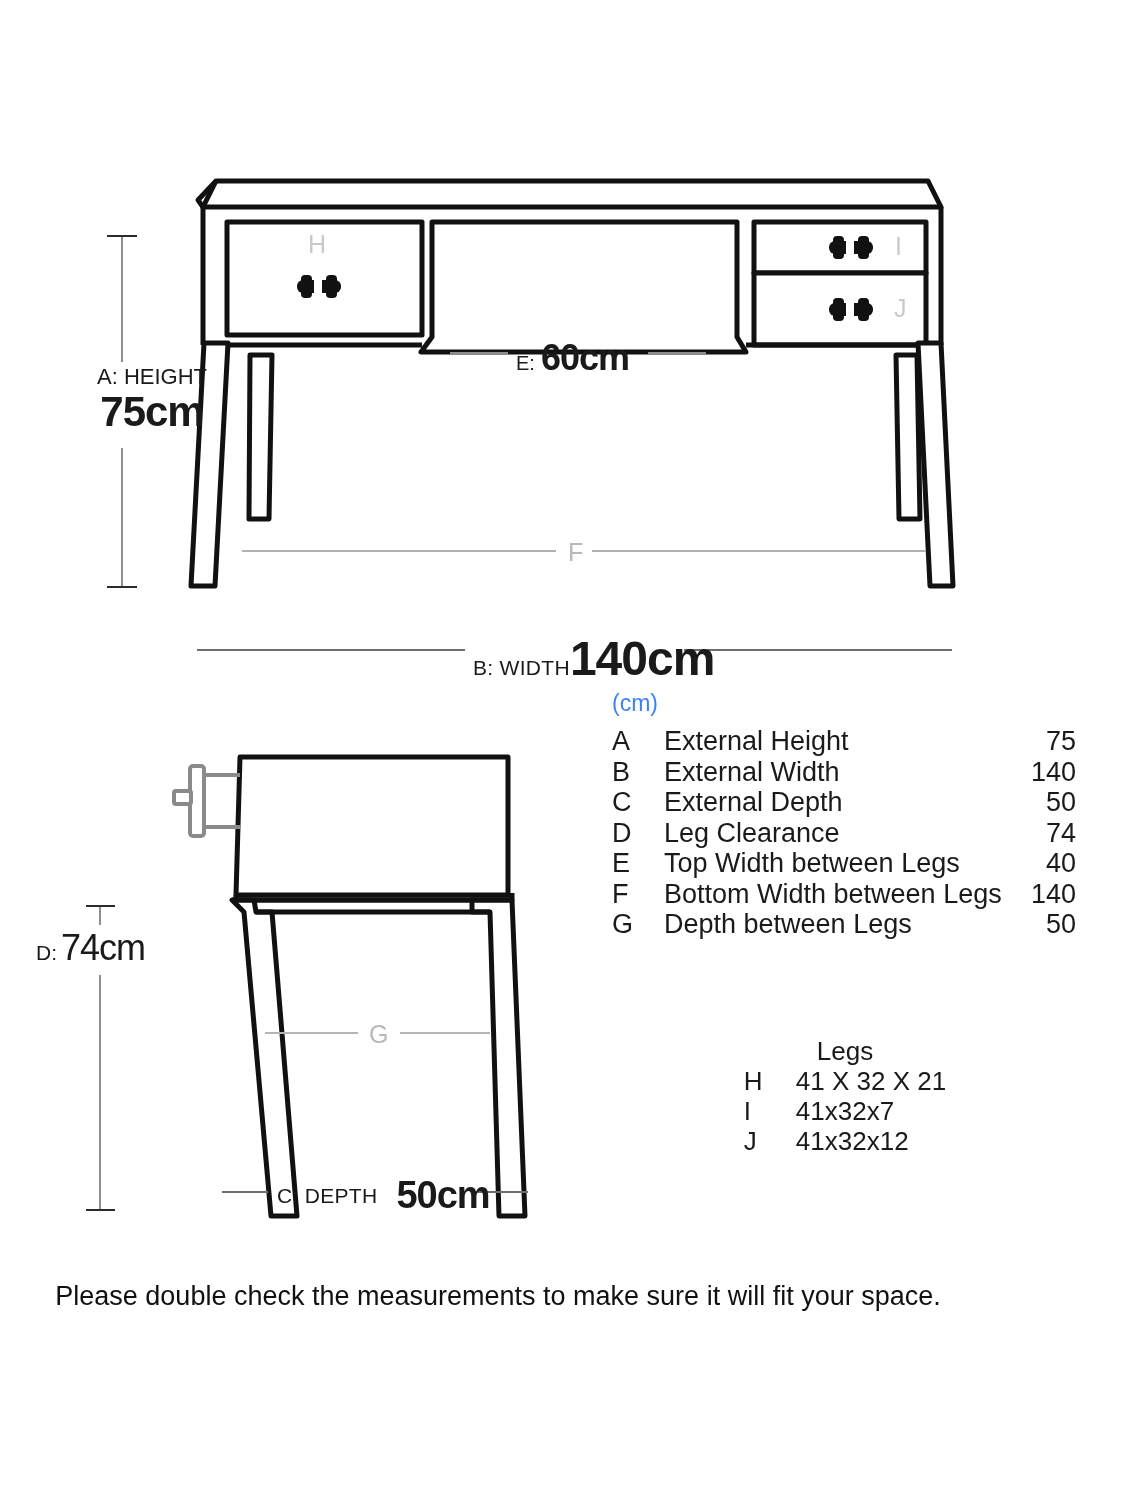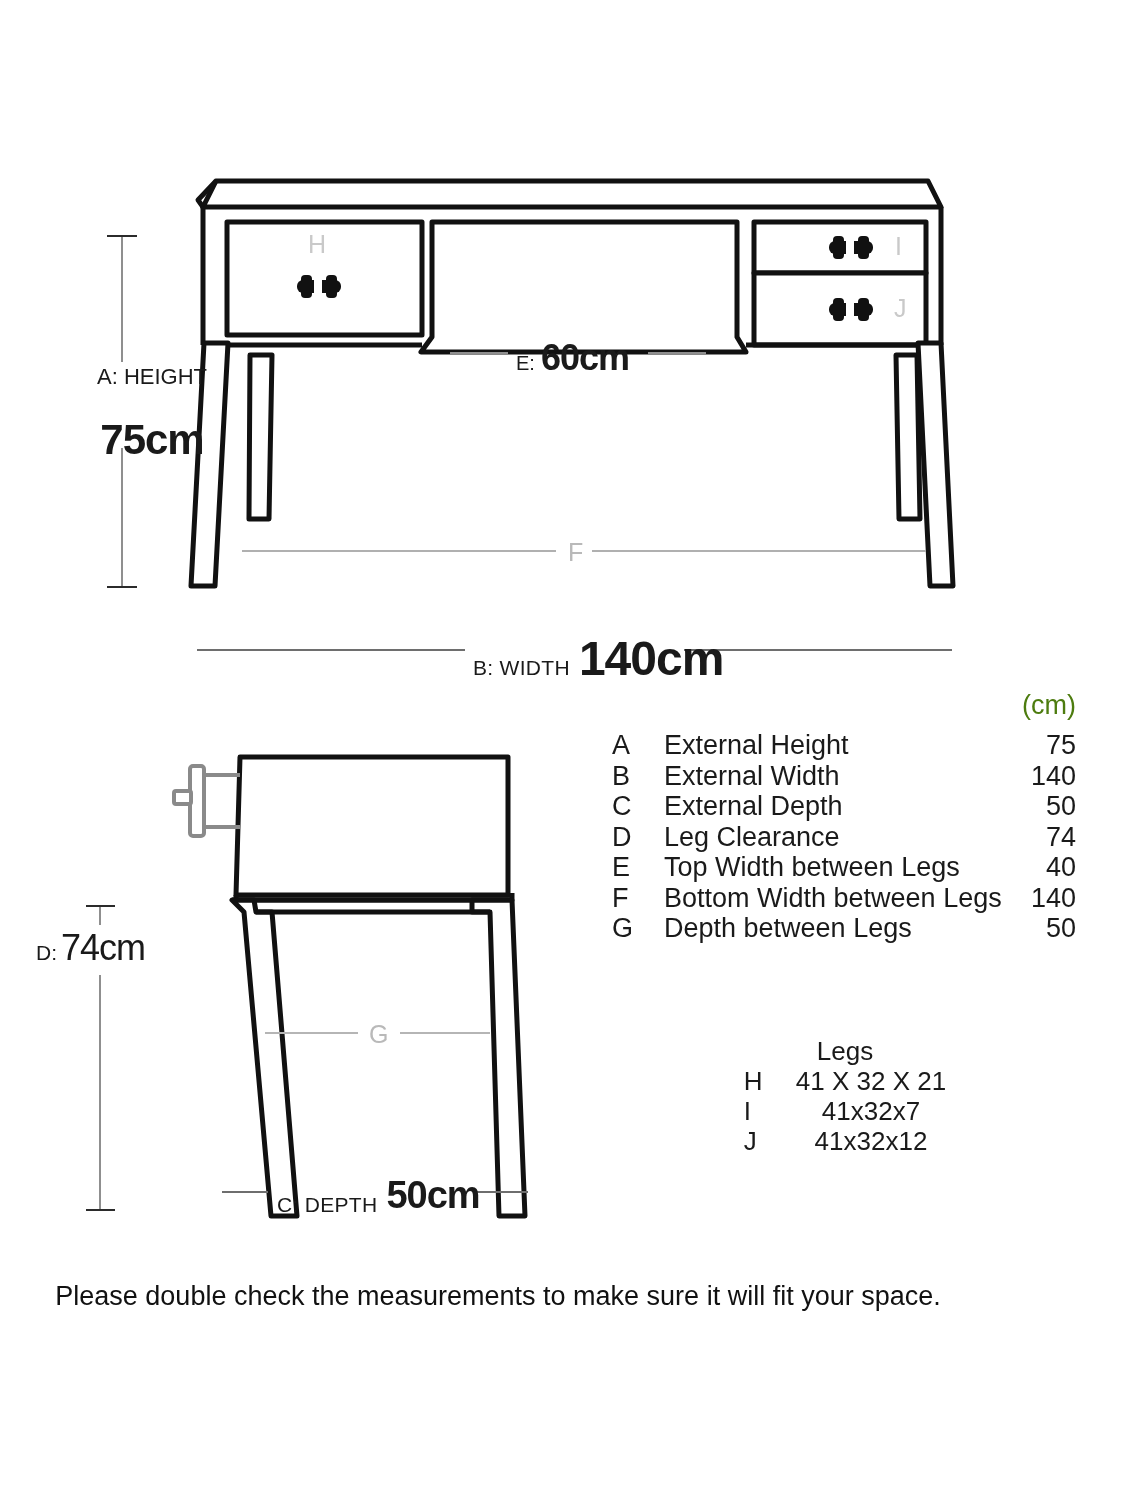--- a/index.html
+++ b/index.html
@@ -33,51 +33,50 @@
   .txt { position: absolute; white-space: nowrap; }
 
   
   #a-height {
     left: 62px;
     top: 364px;
     text-align: center;
     width: 180px;
   }
   #a-height .l1 { font-size: 22px; display:block; line-height: 26px; }
-  #a-height .l2 { font-size: 42px; font-weight: 700; display:block; line-height: 44px; letter-spacing:-1px;margin-top:28px;}
+  #a-height .l2 { font-size: 42px; font-weight: 700; display:block; line-height: 44px; letter-spacing:-1px;}
 
   
   #d-clear {
     left: 36px;
     top: 927px;
     display: flex;
     align-items: baseline;
     gap: 4px;
   }
   #d-clear .l1 { font-size: 21px; }
   #d-clear .l2 { font-size: 36px; font-weight: 400; letter-spacing:-1px; }
 
   
   #b-width {
     left: 473px;
     top: 631px;
     display: flex;
     align-items: baseline;
-    gap: 9px;
   }
   #b-width .l1 { font-size: 21px; letter-spacing:.3px;}
   #b-width .l2 { font-size: 48px; font-weight: 700; letter-spacing:-1px;}
 
   
   #c-depth {
     left: 277px;
     top: 1174px;
     display: flex;
-    align-items: flex-end;
-    gap: 9px;
+    align-items: center;
+    gap: 19px;
   }
   #c-depth .l1 { font-size: 21px; letter-spacing:.3px;}
   #c-depth .l2 { font-size: 38px; font-weight: 700; letter-spacing:-1px;}
 
   
   #e-top {
     left: 516px;
     top: 337px;
     display: flex;
     align-items: baseline;
@@ -100,25 +99,24 @@
   }
 
   
   #dim-table {
     position: absolute;
     left: 612px;
     top: 690px;
     width: 470px;
   }
   #dim-table .cm-head {
-    text-align: right;
-    font-size: 27px;
+    font-size: 23px;
     padding-right: 6px;
     padding-bottom: 9px;
-    color: #4d7c0f;
+    color: #3b82f6;
   }
   #dim-table table {
     border-collapse: collapse;
     width: 100%;
   }
   #dim-table td {
     font-size: 27px;
     line-height: 30.5px;
     padding: 0;
     color: #1a1a1a;
@@ -153,21 +151,21 @@
     line-height: 30px;
     padding: 0;
     color: #1a1a1a;
   }
   #inside-drawers td.k {
     width: 42px;
     text-align: left;
     padding-right: 10px;
   }
   #inside-drawers td.v {
-    text-align: center;
+    text-align: left;
     white-space: nowrap;
   }
 
   
   #footer-note {
     position: absolute;
     left: 0;
     top: 1281px;
     width: 996px;
     text-align: center;

